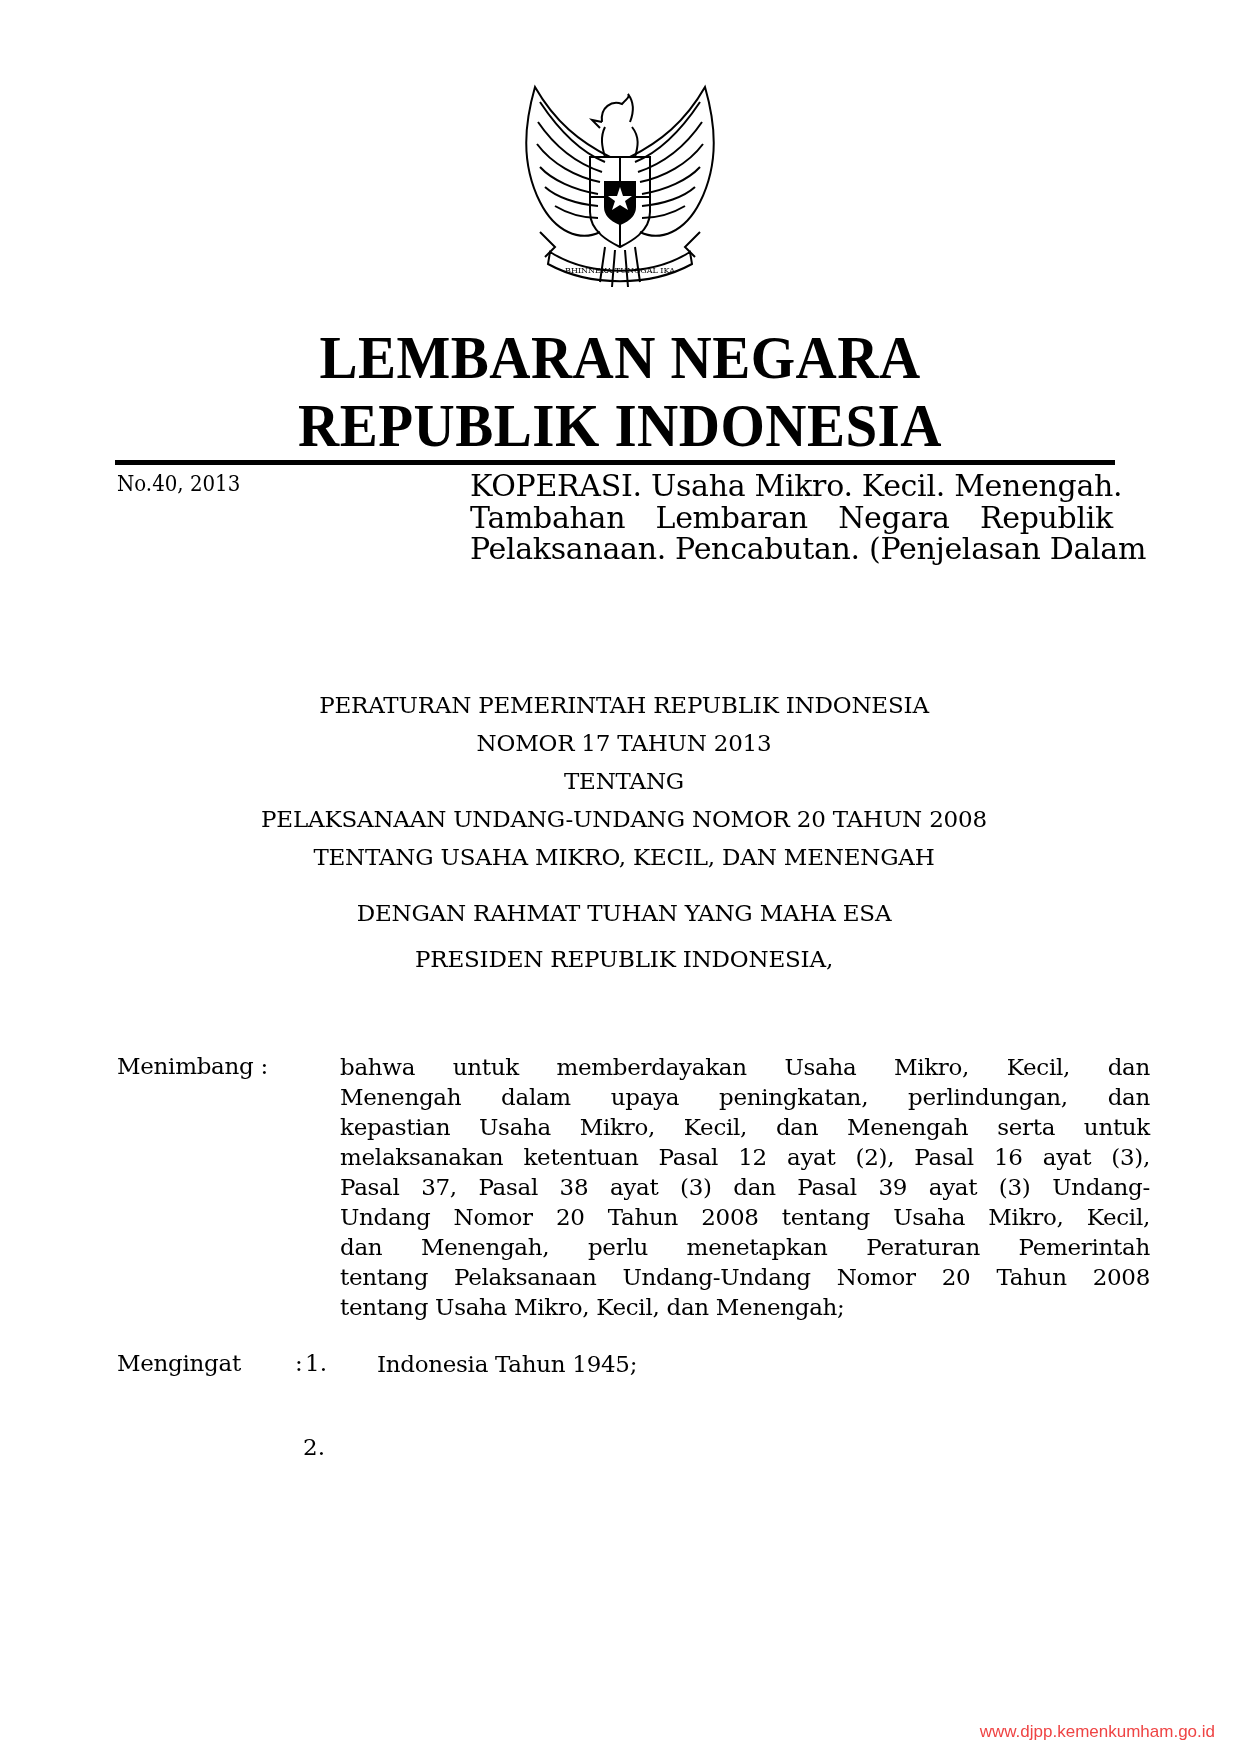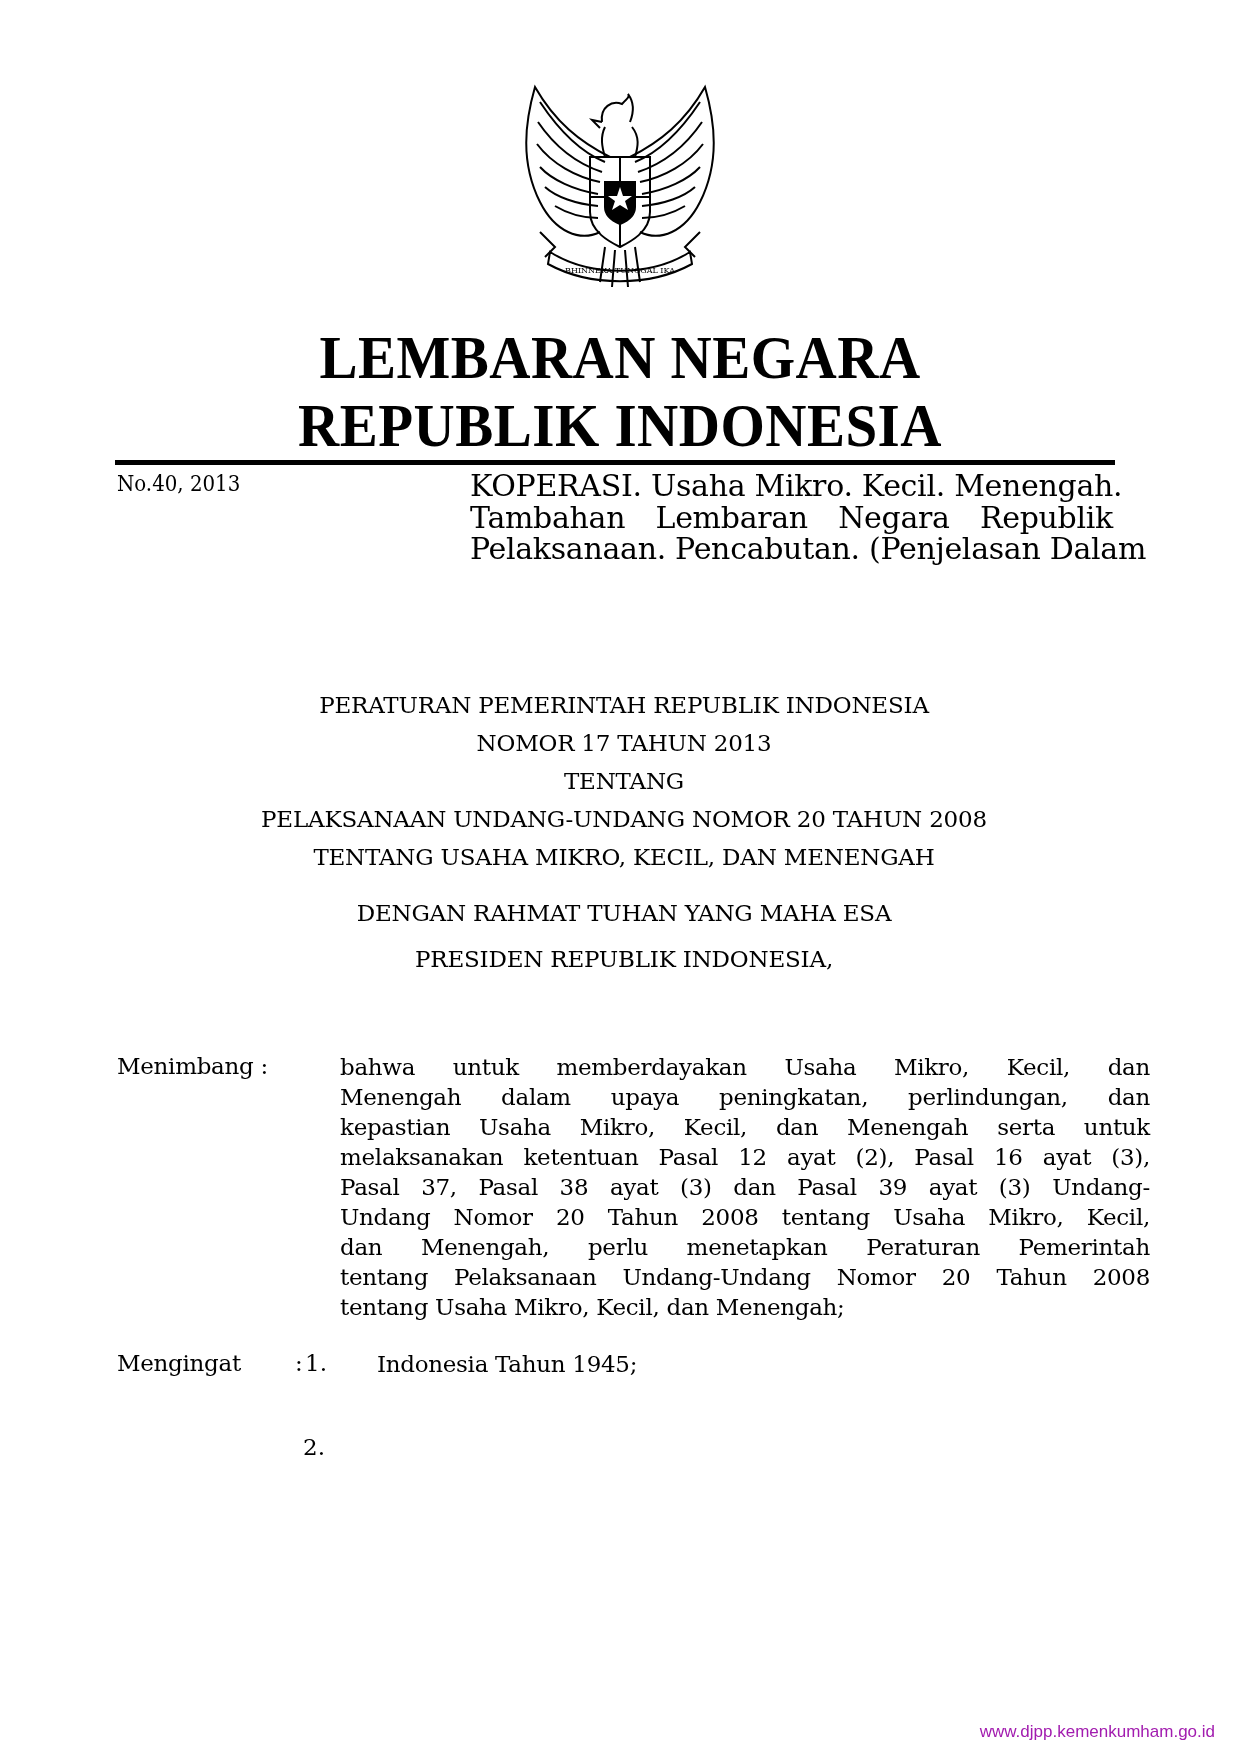--- a/index.html
+++ b/index.html
@@ -17,21 +17,21 @@
   .sub { position: absolute; left: 470px; top: 470px; width: 643px; font-size: 30px; line-height: 31.5px; text-align: justify; text-align-last: left; }
   .sub .l { display: block; text-align: justify; text-align-last: justify; white-space: nowrap; letter-spacing: -0.3px; }
   .sub .l.last { text-align-last: left; }
   .title-block { position: absolute; left: 0; width: 1240px; text-align: center; font-size: 23px; letter-spacing: -0.2px; }
   .tl { position: absolute; left: 4px; width: 1240px; text-align: center; white-space: nowrap; }
   .label { position: absolute; font-size: 23px; letter-spacing: -0.3px; }
   .body-text { position: absolute; left: 303px; width: 810px; font-size: 23px; line-height: 30px; letter-spacing: -0.3px; margin-left: 37px; }
   .body-text .l { display: block; white-space: nowrap; text-align: justify; text-align-last: justify; }
   .body-text .l.last { text-align-last: left; }
   .num { position: absolute; font-size: 23px; }
-  .footer { position: absolute; right: 25px; top: 1722px; font-family: "Liberation Sans", sans-serif; font-size: 17px; color: #a21caf; }
+  .footer { position: absolute; right: 25px; top: 1722px; font-family: "Liberation Sans", sans-serif; font-size: 17px; color: #ef4444; }
 </style>
 </head>
 <body>
 
 <div class="page">
 
   <svg class="emblem" viewBox="0 0 220 210">
     <g fill="none" stroke="#000" stroke-width="2">
 
       <path d="M100 75 C70 60 45 40 25 5 C15 40 10 80 30 120 C45 150 70 160 90 150"></path>

